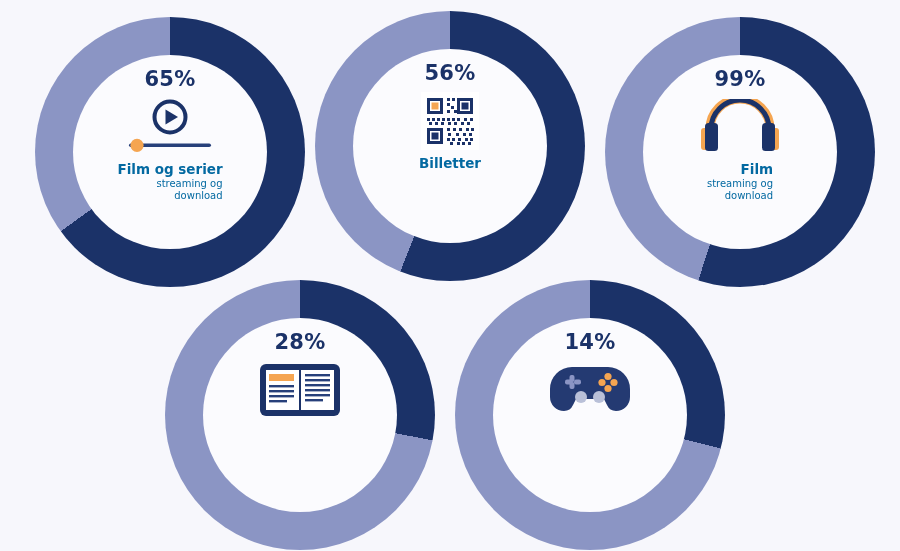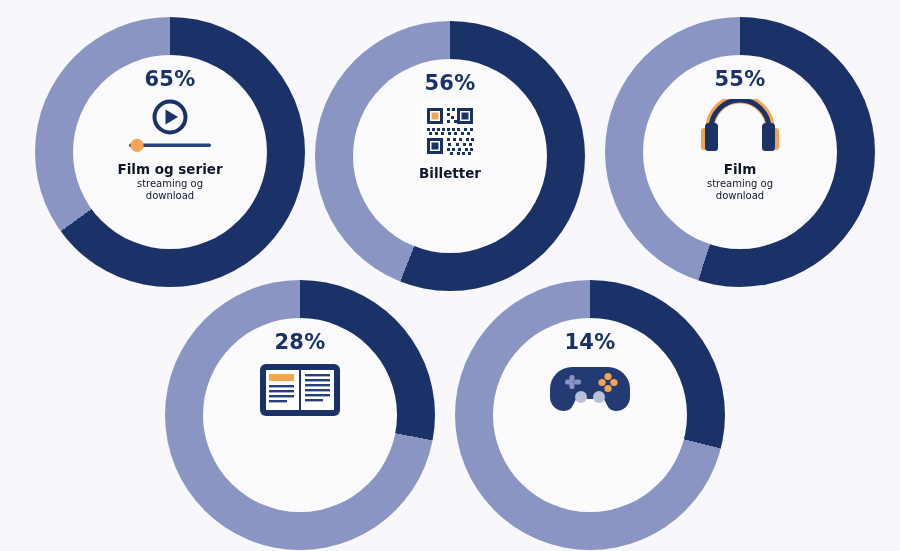--- a/index.html
+++ b/index.html
@@ -68,40 +68,40 @@
 
   .icon-slot {
     height: 62px;
     display: flex;
     align-items: center;
     justify-content: center;
     margin-top: 6px;
   }
 
   .label-block {
-    text-align: center;
-    color: #0f172a;
+    text-align: right;
+    color: #0369a1;
     line-height: 1.18;
     margin-top: 4px;
   }
   .label-title {
     font-size: 13.5px;
     font-weight: bold;
     display: block;
   }
   .label-sub {
     font-size: 10px;
     font-weight: normal;
     display: block;
     white-space: pre-line;
   }
 
   
   #c0 { left: 35px;  top: 17px; }
-  #c1 { left: 315px; top: 21px; }
+  #c1 { left: 315px; top: 11px; }
   #c2 { left: 605px; top: 17px; }
   #c3 { left: 165px; top: 280px; }
   #c4 { left: 455px; top: 280px; }
 
   
   .ic { display: block; }
 </style>
 </head>
 <body>
 
@@ -196,21 +196,21 @@
       <div class="label-block">
         <span class="label-title">Billetter</span>
       </div>
     </div>
   </div>
 
   <div class="donut" id="c2">
     <div class="ring" style="background: conic-gradient(rgb(27, 50, 104) 0deg, rgb(27, 50, 104) 198deg, rgb(139, 149, 196) 198deg, rgb(139, 149, 196) 360deg);"></div>
     <div class="hole"></div>
     <div class="inner">
-      <div class="pct">55%</div>
+      <div class="pct">99%</div>
       <div class="icon-slot">
         <svg class="ic" width="84" height="56" viewBox="0 0 84 56" aria-hidden="true">
           <path d="M12 44 V30 A30 30 0 0 1 72 30 V44" fill="none" stroke="#f5a551" stroke-width="9" stroke-linecap="round"></path>
           <path d="M13 46 V30 A29 29 0 0 1 71 30 V46" fill="none" stroke="#1b3268" stroke-width="5"></path>
           <rect x="3" y="29" width="14" height="22" rx="3" fill="#f5a551"></rect>
           <rect x="67" y="29" width="14" height="22" rx="3" fill="#f5a551"></rect>
           <rect x="7" y="24" width="13" height="28" rx="3.5" fill="#1b3268"></rect>
           <rect x="64" y="24" width="13" height="28" rx="3.5" fill="#1b3268"></rect>
         </svg>
       </div>

